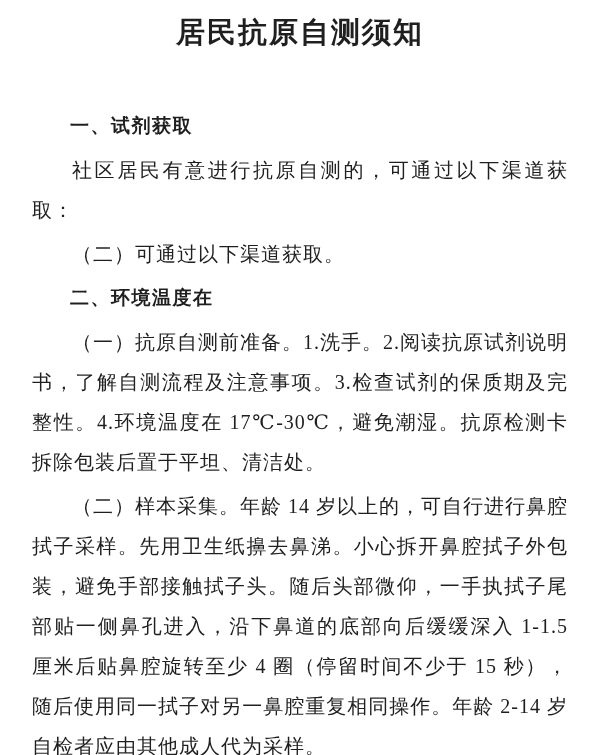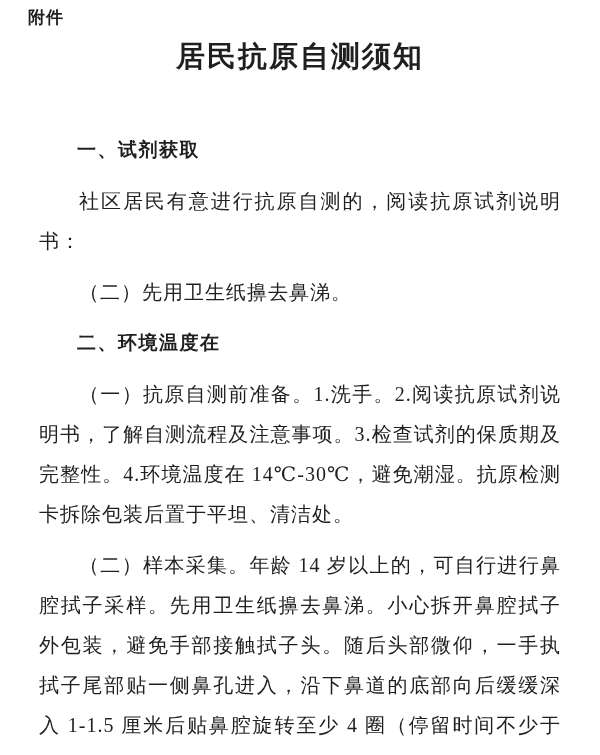--- a/index.html
+++ b/index.html
@@ -35,44 +35,43 @@
     font-weight: 700;
     font-size: 29px;
     line-height: 36px;
     letter-spacing: 2px;
     text-align: center;
   }
   .doc-body {
     margin-top: 56px;
   }
   .para {
-    margin: 11px;
+    margin: 4px;
     padding: 0;
     font-size: 20px;
     line-height: 40px;
     text-indent: 2em;
     text-align: justify;
     text-align-last: left;
     letter-spacing: 1px;
     font-family: "Liberation Serif", "DejaVu Serif", serif;
   }
   .para.heading {
     font-family: "Liberation Sans", "DejaVu Sans", sans-serif;
     font-weight: 700;
     font-size: 19px;
     letter-spacing: 1.5px;
   }
 </style>
 </head>
 <body>
 
 <div class="page">
-  <div class="attachment-label">附件</div>
   <h1 class="doc-title">居民抗原自测须知</h1>
   <div class="doc-body">
       <p class="para heading">一、试剂获取</p>
-      <p class="para body-text">社区居民有意进行抗原自测的，阅读抗原试剂说明书：</p>
-      <p class="para body-text">（二）先用卫生纸擤去鼻涕。</p>
+      <p class="para body-text">社区居民有意进行抗原自测的，可通过以下渠道获取：</p>
+      <p class="para body-text">（二）可通过以下渠道获取。</p>
       <p class="para heading">二、环境温度在</p>
-      <p class="para body-text">（一）抗原自测前准备。1.洗手。2.阅读抗原试剂说明书，了解自测流程及注意事项。3.检查试剂的保质期及完整性。4.环境温度在 14℃-30℃，避免潮湿。抗原检测卡拆除包装后置于平坦、清洁处。</p>
+      <p class="para body-text">（一）抗原自测前准备。1.洗手。2.阅读抗原试剂说明书，了解自测流程及注意事项。3.检查试剂的保质期及完整性。4.环境温度在 17℃-30℃，避免潮湿。抗原检测卡拆除包装后置于平坦、清洁处。</p>
       <p class="para body-text">（二）样本采集。年龄 14 岁以上的，可自行进行鼻腔拭子采样。先用卫生纸擤去鼻涕。小心拆开鼻腔拭子外包装，避免手部接触拭子头。随后头部微仰，一手执拭子尾部贴一侧鼻孔进入，沿下鼻道的底部向后缓缓深入 1-1.5 厘米后贴鼻腔旋转至少 4 圈（停留时间不少于 15 秒），随后使用同一拭子对另一鼻腔重复相同操作。年龄 2-14 岁自检者应由其他成人代为采样。</p>
     </div>
 </div>
 
 </body></html>

